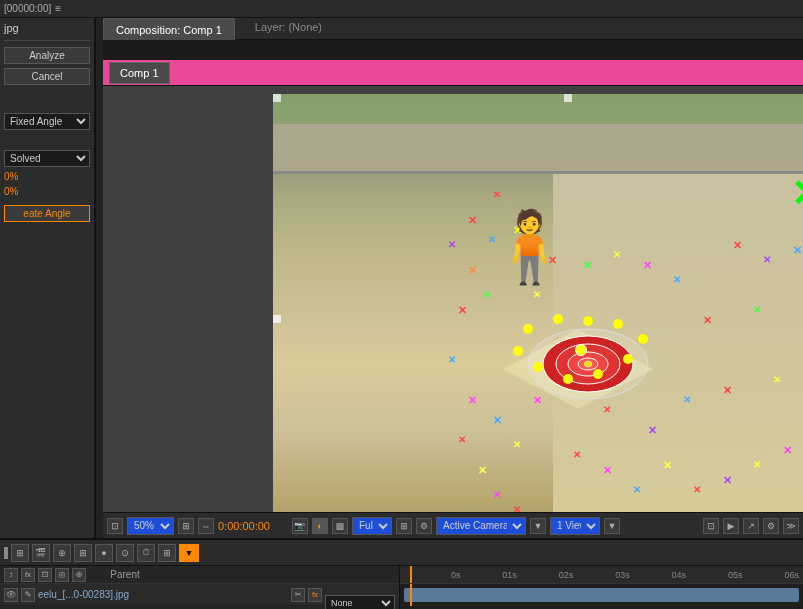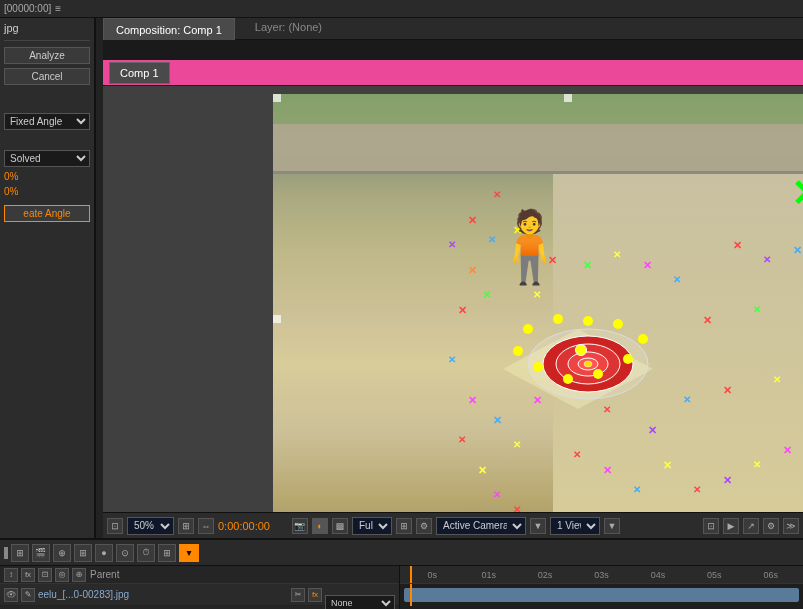--- a/index.html
+++ b/index.html
@@ -167,21 +167,21 @@
     .viewer-controls {
       height: 26px;
       background: #2c2c2c;
       display: flex;
       align-items: center;
       padding: 0 4px;
       gap: 4px;
       border-top: 1px solid #111;
     }
     .vc-select {
-      background: #0f172a;
+      background: #1d4ed8;
       border: 1px solid #555;
       color: #ccc;
       font-size: 10px;
       padding: 1px 2px;
       height: 18px;
     }
     .vc-text {
       font-size: 10px;
       color: #ccc;
     }
@@ -296,21 +296,21 @@
     .tl-ruler-marks {
       display: flex;
       align-items: flex-end;
       gap: 0;
       width: 100%;
     }
     .ruler-mark {
       font-size: 9px;
       color: #888;
       flex: 1;
-      text-align: center;
+      text-align: right;
     }
     .tl-playhead {
       position: absolute;
       left: 10px;
       top: 0;
       width: 2px;
       height: 100%;
       background: #f80;
     }
     .tl-bar {
@@ -570,21 +570,21 @@
     <div class="tl-left">
 
       <div class="tl-name-row">
         <div style="display:flex;gap:3px;">
           <div class="layer-icon">↕</div>
           <div class="layer-icon">fx</div>
           <div class="layer-icon">⊡</div>
           <div class="layer-icon">◎</div>
           <div class="layer-icon">⊕</div>
         </div>
-        <span style="width:70px;text-align:left;">Parent</span>
+        <span style="width:70px;text-align:center;">Parent</span>
       </div>
 
       <div class="tl-layer-row">
         <div class="layer-icon">👁</div>
         <div class="layer-icon">✎</div>
         <span class="layer-name">eelu_[...0-00283].jpg</span>
         <div class="layer-icon">✂</div>
         <div class="layer-icon" style="color:#f80;">fx</div>
         <select class="panel-select" style="width:70px;height:16px;font-size:9px;">
           <option>None</option>

